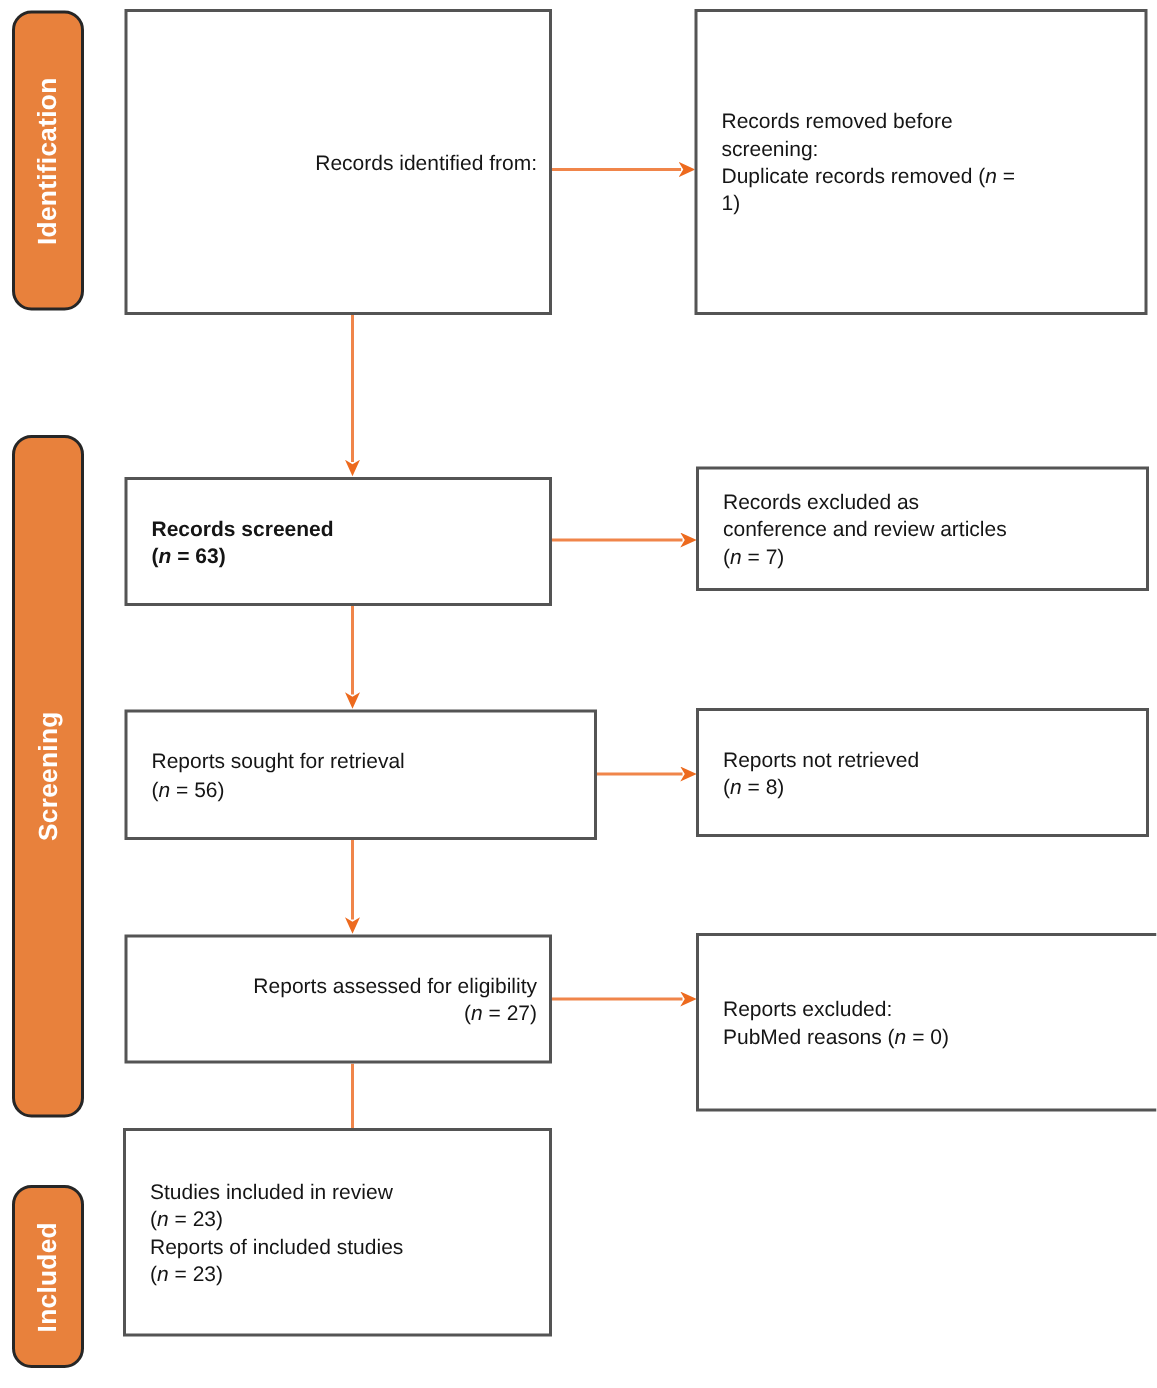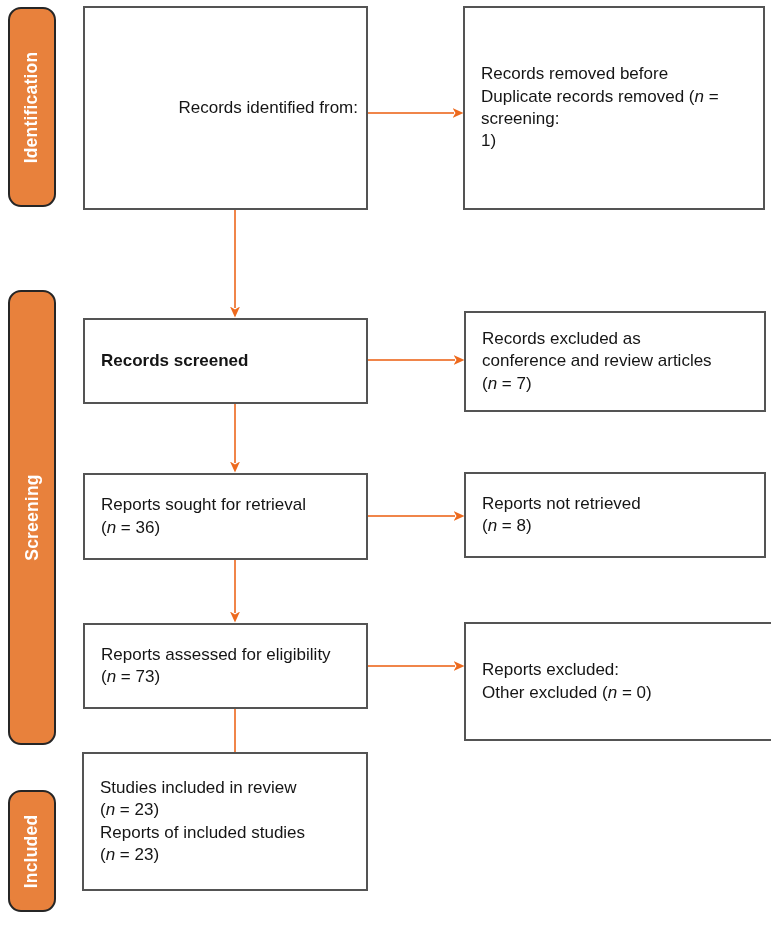--- a/index.html
+++ b/index.html
@@ -15,35 +15,35 @@
     display:flex; align-items:center; justify-content:center;
   }
   .stage-text {
     transform:rotate(-90deg); white-space:nowrap;
     color:#ffffff; font-weight:bold; font-size:17.5px; letter-spacing:0.2px;
   }
   .fbox {
     position:absolute; box-sizing:border-box; background:#ffffff;
     border:2px solid #545454;
     display:flex; flex-direction:column; justify-content:center;
-    padding:6px 8px 6px 16px; font-size:17px; line-height:1.32;
+    padding:6px 8px 6px 16px; font-size:14px; line-height:1.32;
   }
   .tline { white-space:nowrap; }
   .nv { font-style:italic; }
   
   #stage-identification { top:7px;  height:200px; }
   #stage-screening      { top:290px; height:455px; }
   #stage-included       { top:790px; height:122px; }
   #box-identified        { left:83px;  top:6px;   width:285px; height:204px;text-align:right; }
   #box-removed           { left:463px; top:6px;   width:302px; height:204px; }
   #box-screened          { left:83px;  top:318px; width:285px; height:86px;font-weight:bold; }
-  #box-excluded-conf     { left:464px; top:311px; width:302px; height:101px; }
-  #box-sought            { left:83px;  top:473px; width:285px; height:87px; }
+  #box-excluded-conf     { left:464px; top:311px; width:302px; height:83px; }
+  #box-sought            { left:83px;  top:473px; width:315px; height:87px; }
   #box-not-retrieved     { left:464px; top:472px; width:302px; height:86px; }
-  #box-assessed          { left:83px;  top:623px; width:285px; height:86px; }
+  #box-assessed          { left:83px;  top:623px; width:285px; height:86px;align-items:flex-end; }
   #box-excluded-reasons  { left:464px; top:602px; width:326px; height:119px;margin-top:20px; }
   #box-included-studies  { left:82px;  top:752px; width:286px; height:139px; }
 </style>
 </head>
 <body>
 
 <div class="canvas">
 
   <svg class="arrows" viewBox="0 0 771 925" xmlns="http://www.w3.org/2000/svg">
     <defs>
@@ -72,53 +72,54 @@
   <div class="stage" id="stage-included">
     <span class="stage-text">Included</span>
   </div>
 
   <div class="fbox" id="box-identified">
     <div class="tline"><span>Records identified from:</span><i class="nv"></i><span></span></div>
   </div>
 
   <div class="fbox" id="box-removed">
     <div class="tline"><span>Records removed before</span><i class="nv"></i><span></span></div>
+    <div class="tline"><span>screening:</span><i class="nv"></i><span></span></div>
     <div class="tline"><span>Duplicate records removed (</span><i class="nv">n</i><span> =</span></div>
-    <div class="tline"><span>screening:</span><i class="nv"></i><span></span></div>
     <div class="tline"><span>1)</span><i class="nv"></i><span></span></div>
   </div>
 
   <div class="fbox" id="box-screened">
     <div class="tline"><span>Records screened</span><i class="nv"></i><span></span></div>
+    <div class="tline"><span>(</span><i class="nv">n</i><span> = 63)</span></div>
   </div>
 
   <div class="fbox" id="box-excluded-conf">
     <div class="tline"><span>Records excluded as</span><i class="nv"></i><span></span></div>
     <div class="tline"><span>conference and review articles</span><i class="nv"></i><span></span></div>
     <div class="tline"><span>(</span><i class="nv">n</i><span> = 7)</span></div>
   </div>
 
   <div class="fbox" id="box-sought">
     <div class="tline"><span>Reports sought for retrieval</span><i class="nv"></i><span></span></div>
-    <div class="tline"><span>(</span><i class="nv">n</i><span> = 36)</span></div>
+    <div class="tline"><span>(</span><i class="nv">n</i><span> = 56)</span></div>
   </div>
 
   <div class="fbox" id="box-not-retrieved">
     <div class="tline"><span>Reports not retrieved</span><i class="nv"></i><span></span></div>
     <div class="tline"><span>(</span><i class="nv">n</i><span> = 8)</span></div>
   </div>
 
   <div class="fbox" id="box-assessed">
     <div class="tline"><span>Reports assessed for eligibility</span><i class="nv"></i><span></span></div>
-    <div class="tline"><span>(</span><i class="nv">n</i><span> = 73)</span></div>
+    <div class="tline"><span>(</span><i class="nv">n</i><span> = 27)</span></div>
   </div>
 
   <div class="fbox" id="box-excluded-reasons">
     <div class="tline"><span>Reports excluded:</span><i class="nv"></i><span></span></div>
-    <div class="tline"><span>Other excluded (</span><i class="nv">n</i><span> = 0)</span></div>
+    <div class="tline"><span>PubMed reasons (</span><i class="nv">n</i><span> = 0)</span></div>
   </div>
 
   <div class="fbox" id="box-included-studies">
     <div class="tline"><span>Studies included in review</span><i class="nv"></i><span></span></div>
     <div class="tline"><span>(</span><i class="nv">n</i><span> = 23)</span></div>
     <div class="tline"><span>Reports of included studies</span><i class="nv"></i><span></span></div>
     <div class="tline"><span>(</span><i class="nv">n</i><span> = 23)</span></div>
   </div>
 
 </div>

